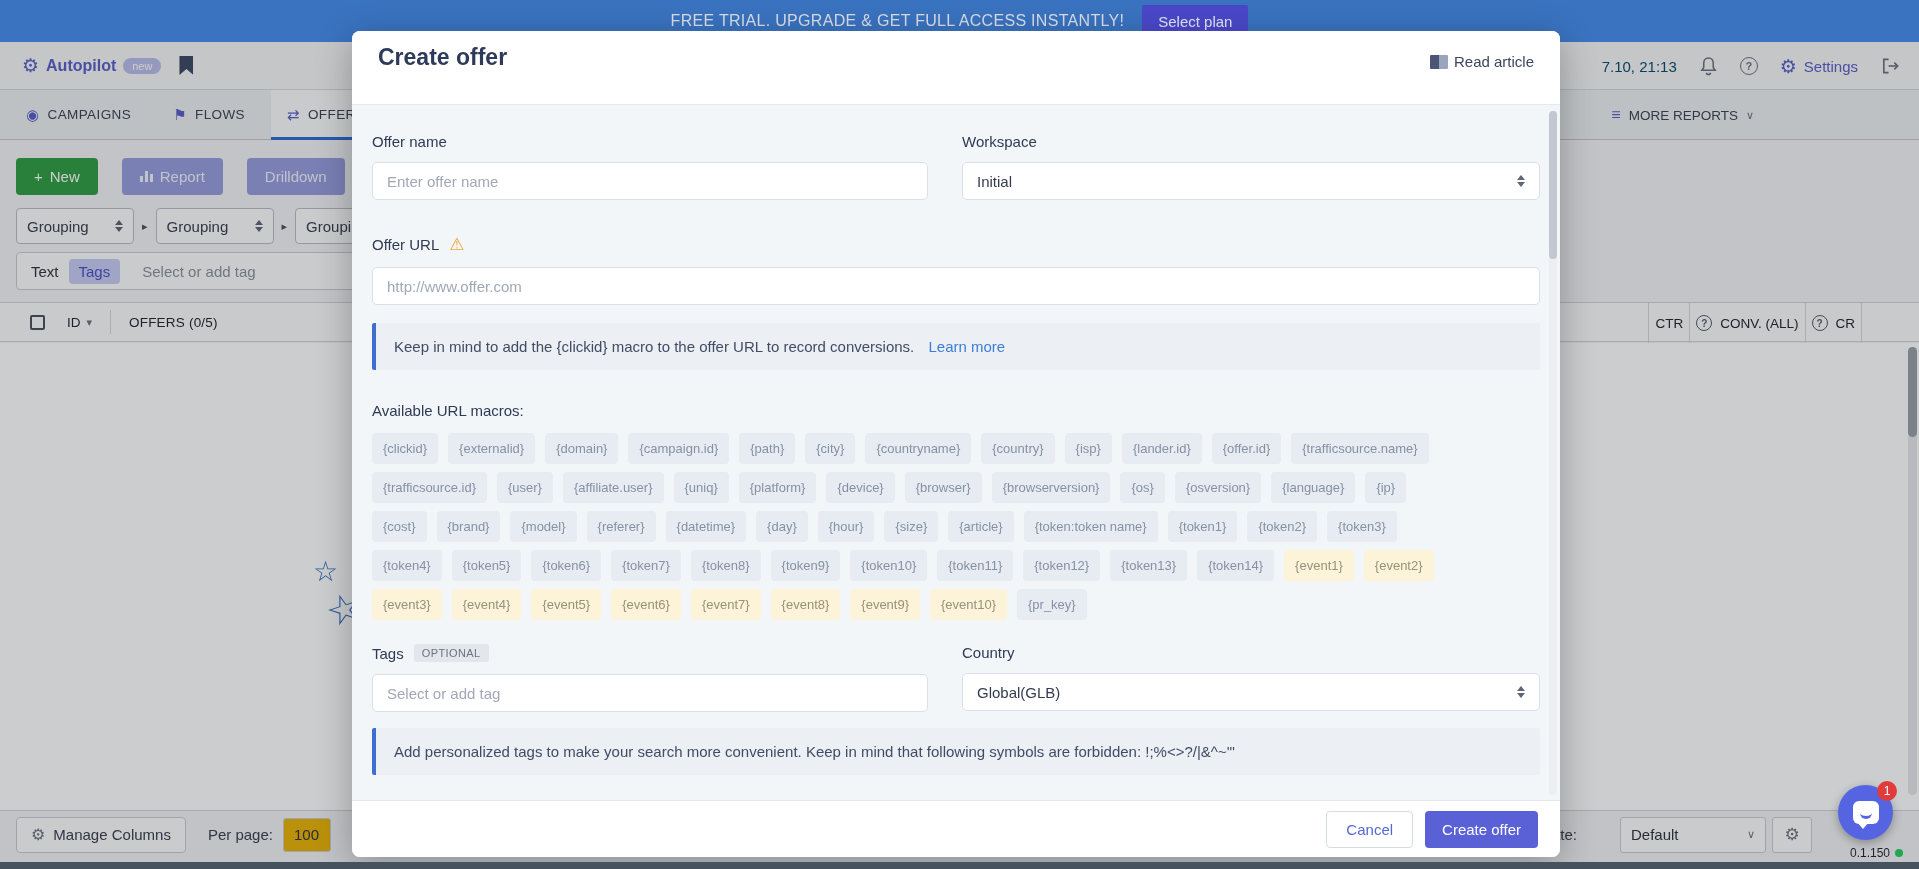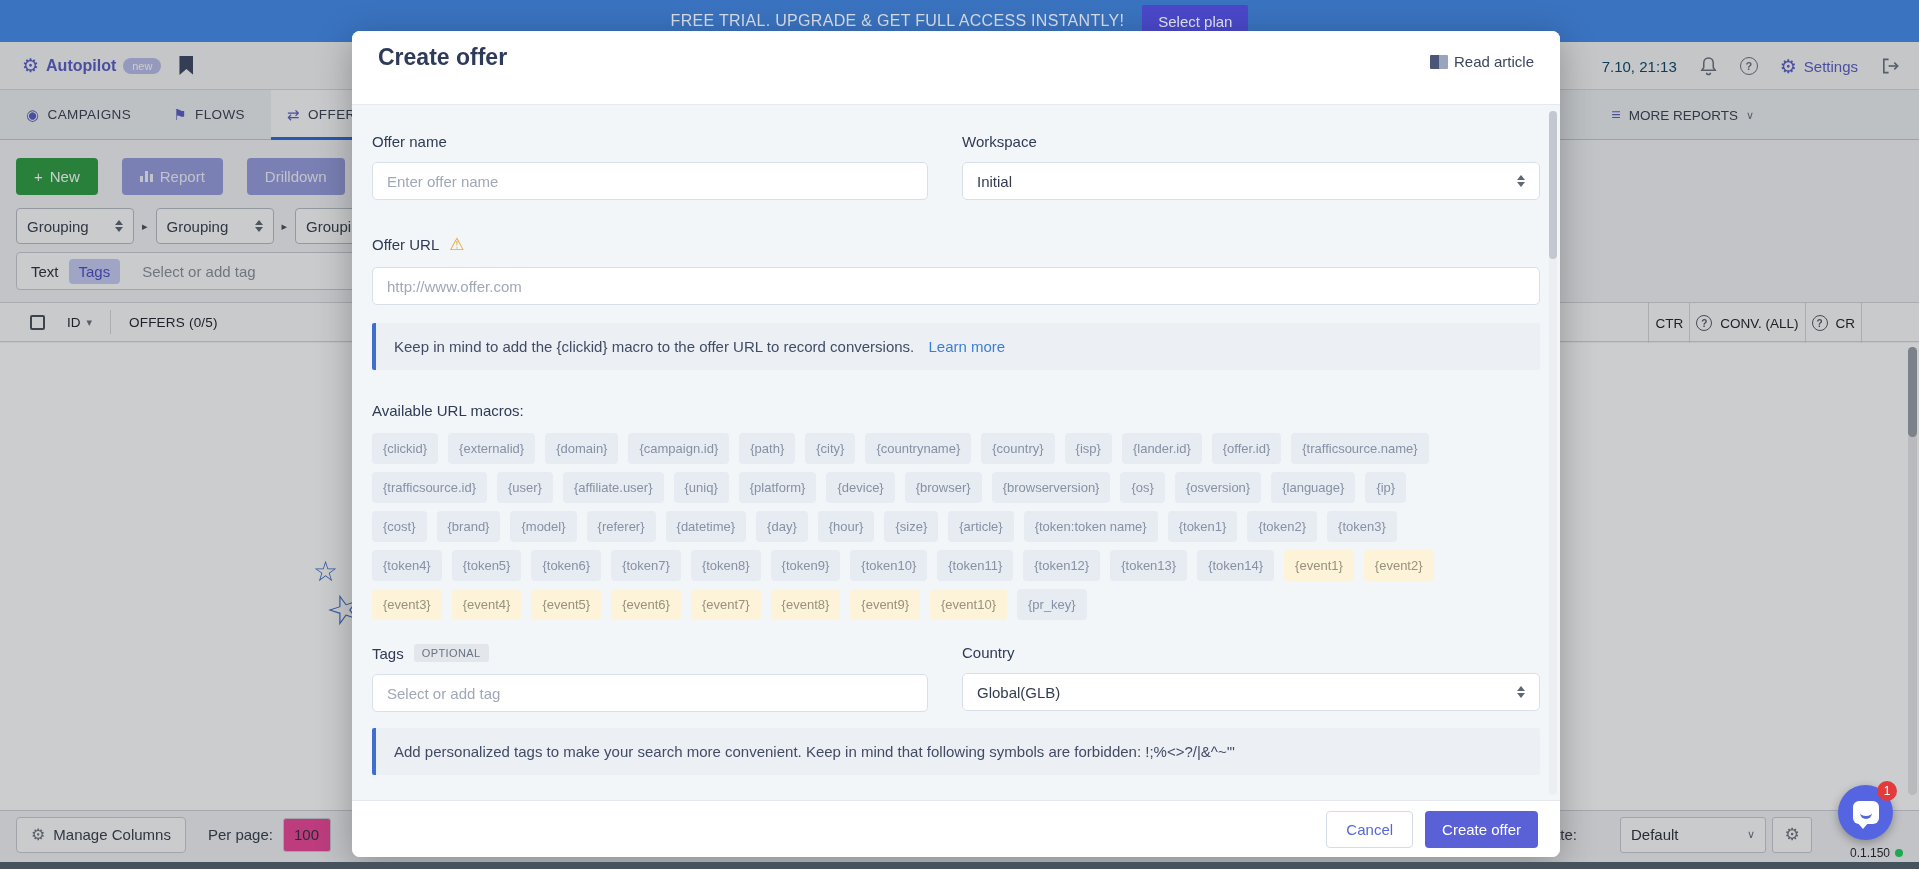--- a/index.html
+++ b/index.html
@@ -90,21 +90,21 @@
   .star1 { position:absolute; left:313px; top:212px; color:#3b6fc6; font-size:28px; }
   .star2 { position:absolute; left:326px; top:243px; color:#3b6fc6; font-size:40px; transform:rotate(-18deg); }
   .vscroll { position:absolute; right:2px; top:4px; width:9px; height:96%; background:#e6e7ea; border-radius:5px; }
   .vscroll i { display:block; width:9px; height:90px; background:#9aa0a8; border-radius:5px; }
 
   .bottombar { position:absolute; left:0; bottom:11px; width:100%; height:48px; background:#f2f3f5;
                border-top:1px solid #cfd2d6; display:flex; align-items:center; }
   .manage-btn { margin-left:16px; height:36px; background:#fdfdfe; border:1px solid #c9ccd3; border-radius:4px;
                 display:inline-flex; align-items:center; gap:8px; padding:0 14px; font-size:15px; color:#3a4150; cursor:pointer; }
   .perpage-label { margin-left:22px; font-size:15px; color:#3a4150; }
-  .perpage-box { margin-left:10px; width:48px; height:34px; background:#ec4899; border:1px solid #c9ccd3;
+  .perpage-box { margin-left:10px; width:48px; height:34px; background:#eab308; border:1px solid #c9ccd3;
                  border-radius:3px; display:flex; align-items:center; padding-left:10px; font-size:15px; color:#2e333d; cursor:pointer; }
   .template-label { position:absolute; left:1512px; font-size:15px; color:#3a4150; }
   .template-select { position:absolute; left:1620px; width:146px; height:36px; background:#fdfdfe;
                      border:1px solid #c9ccd3; border-radius:3px; display:flex; align-items:center;
                      justify-content:space-between; padding:0 10px; font-size:15px; color:#2e333d; cursor:pointer; }
   .template-gear { position:absolute; left:1772px; width:40px; height:36px; background:#fdfdfe;
                    border:1px solid #c9ccd3; border-radius:3px; display:flex; align-items:center;
                    justify-content:center; color:#707683; font-size:17px; cursor:pointer; }
 
   .overlay { position:absolute; left:0; top:42px; right:0; bottom:0; background:rgba(15,18,22,.21); z-index:5; }

